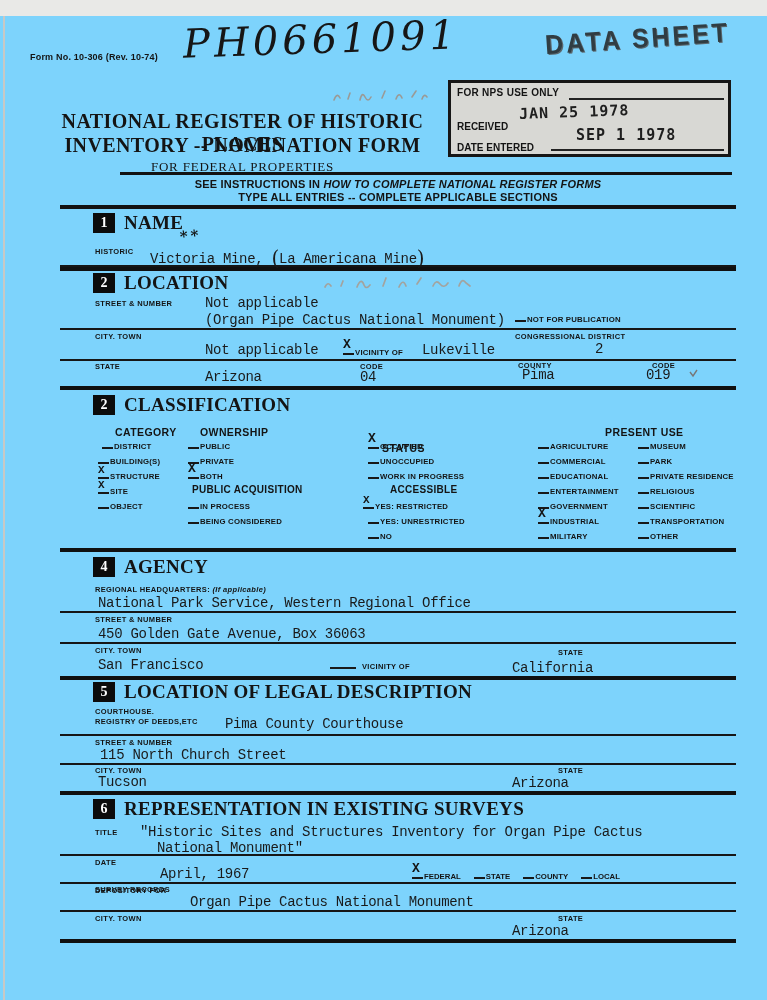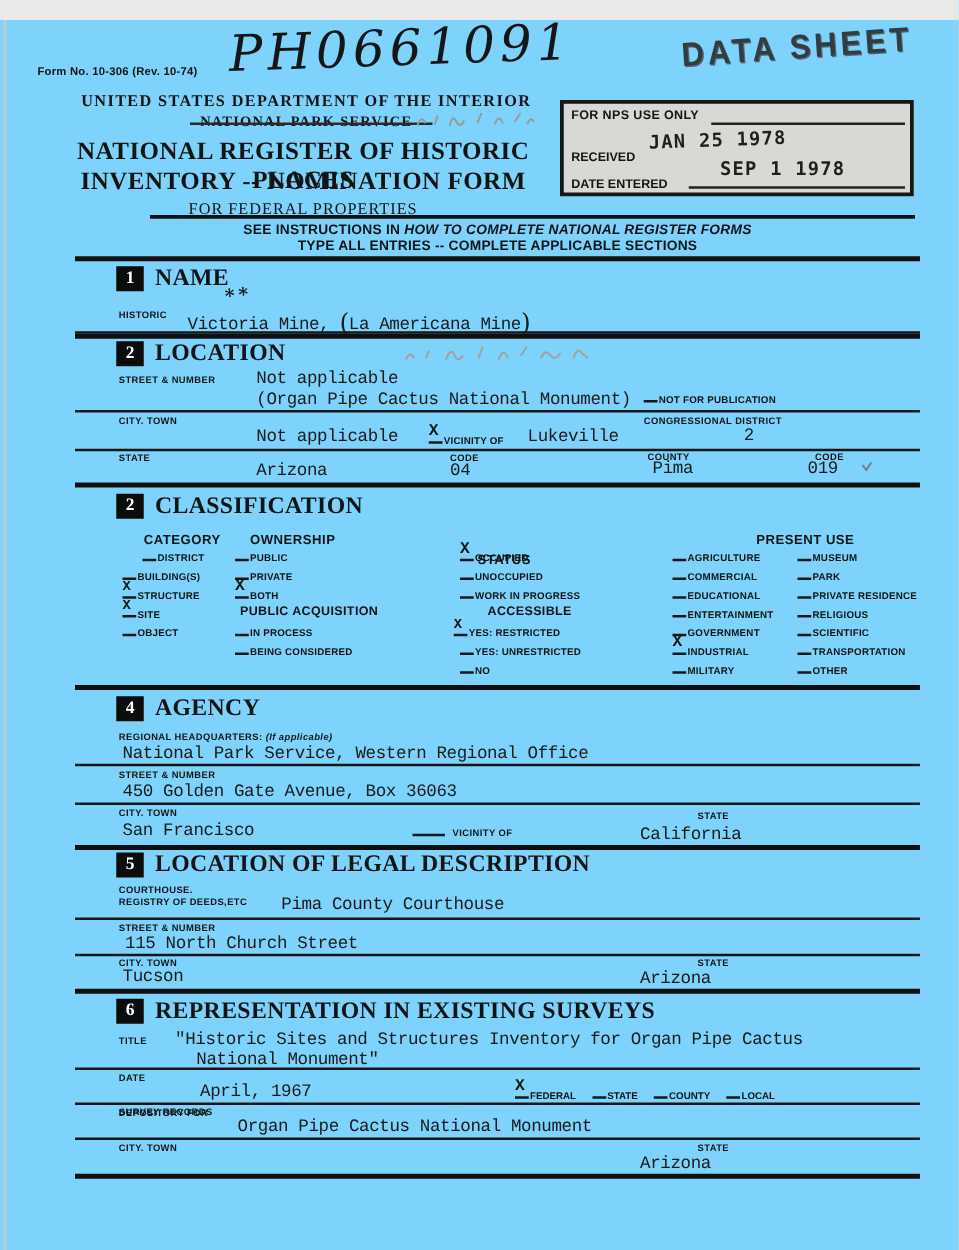--- a/index.html
+++ b/index.html
@@ -59,24 +59,20 @@
 <body>
 
 <div class="page">
   <div class="scan-edge"></div>
 
   <div class="hdr">
     <div class="form-no">Form No. 10-306 (Rev. 10-74)</div>
     <div class="hw-id">PH0661091</div>
     <div class="ds-stamp">DATA SHEET</div>
 
-    <div class="dept-wrap">
-      <div class="dept">UNITED STATES DEPARTMENT OF THE INTERIOR</div>
-      <div class="nps-line"><span class="strike">NATIONAL PARK SERVICE</span></div>
-    </div>
     <svg class="hw-squiggle" style="left:330px;top:72px;" width="100" height="16" viewBox="0 0 100 16">
       <path d="M4 12 q3 -8 6 -2 M18 11 l2 -6 M30 12 q2 -9 5 -3 t6 0 M52 10 l3 -7 M66 11 q3 -8 6 -1 M82 9 l4 -6 M92 11 q2 -6 5 -2" stroke="#9a9a96" stroke-width="1.6" fill="none" stroke-linecap="round"></path>
     </svg>
 
     <div class="nps-box">
       <div class="bt">FOR NPS USE ONLY</div>
       <div class="tline"></div>
       <div class="rl">RECEIVED</div>
       <div class="stamp-date" style="left:68px;top:20px;transform:rotate(-2deg);">JAN 25 1978</div>
       <div class="del">DATE ENTERED</div>
@@ -146,21 +142,21 @@
     <div class="sec" style="height:30px;">
       <div class="num">2</div>
       <div class="st">CLASSIFICATION</div>
     </div>
     <div class="f" style="height:128px;border-bottom:none;">
       <span class="colhdr" style="left:55px;top:6px;">CATEGORY</span>
       <span class="colhdr" style="left:140px;top:6px;">OWNERSHIP</span>
       <span class="colhdr" style="left:322px;top:22px;">STATUS</span>
       <span class="colhdr" style="left:545px;top:6px;">PRESENT USE</span>
 
-      <span class="chk" style="left:54px;top:22px;"><span class="mk"><span class="xm"></span></span><span>DISTRICT</span></span>
+      <span class="chk" style="left:42px;top:22px;"><span class="mk"><span class="xm"></span></span><span>DISTRICT</span></span>
       <span class="chk" style="left:38px;top:37px;"><span class="mk"><span class="xm"></span></span><span>BUILDING(S)</span></span>
       <span class="chk" style="left:38px;top:52px;"><span class="mk"><span class="xm">X</span></span><span>STRUCTURE</span></span>
       <span class="chk" style="left:38px;top:67px;"><span class="mk"><span class="xm">X</span></span><span>SITE</span></span>
       <span class="chk" style="left:38px;top:82px;"><span class="mk"><span class="xm"></span></span><span>OBJECT</span></span>
 
       <span class="chk" style="left:128px;top:22px;"><span class="mk"><span class="xm"></span></span><span>PUBLIC</span></span>
       <span class="chk" style="left:128px;top:37px;"><span class="mk"><span class="xm"></span></span><span>PRIVATE</span></span>
       <span class="chk" style="left:128px;top:52px;"><span class="mk"><span class="xm" style="font-size:13px;top:-11px;">X</span></span><span>BOTH</span></span>
       <span class="subhdr" style="left:132px;top:64px;">PUBLIC ACQUISITION</span>
       <span class="chk" style="left:128px;top:82px;"><span class="mk"><span class="xm"></span></span><span>IN PROCESS</span></span>

